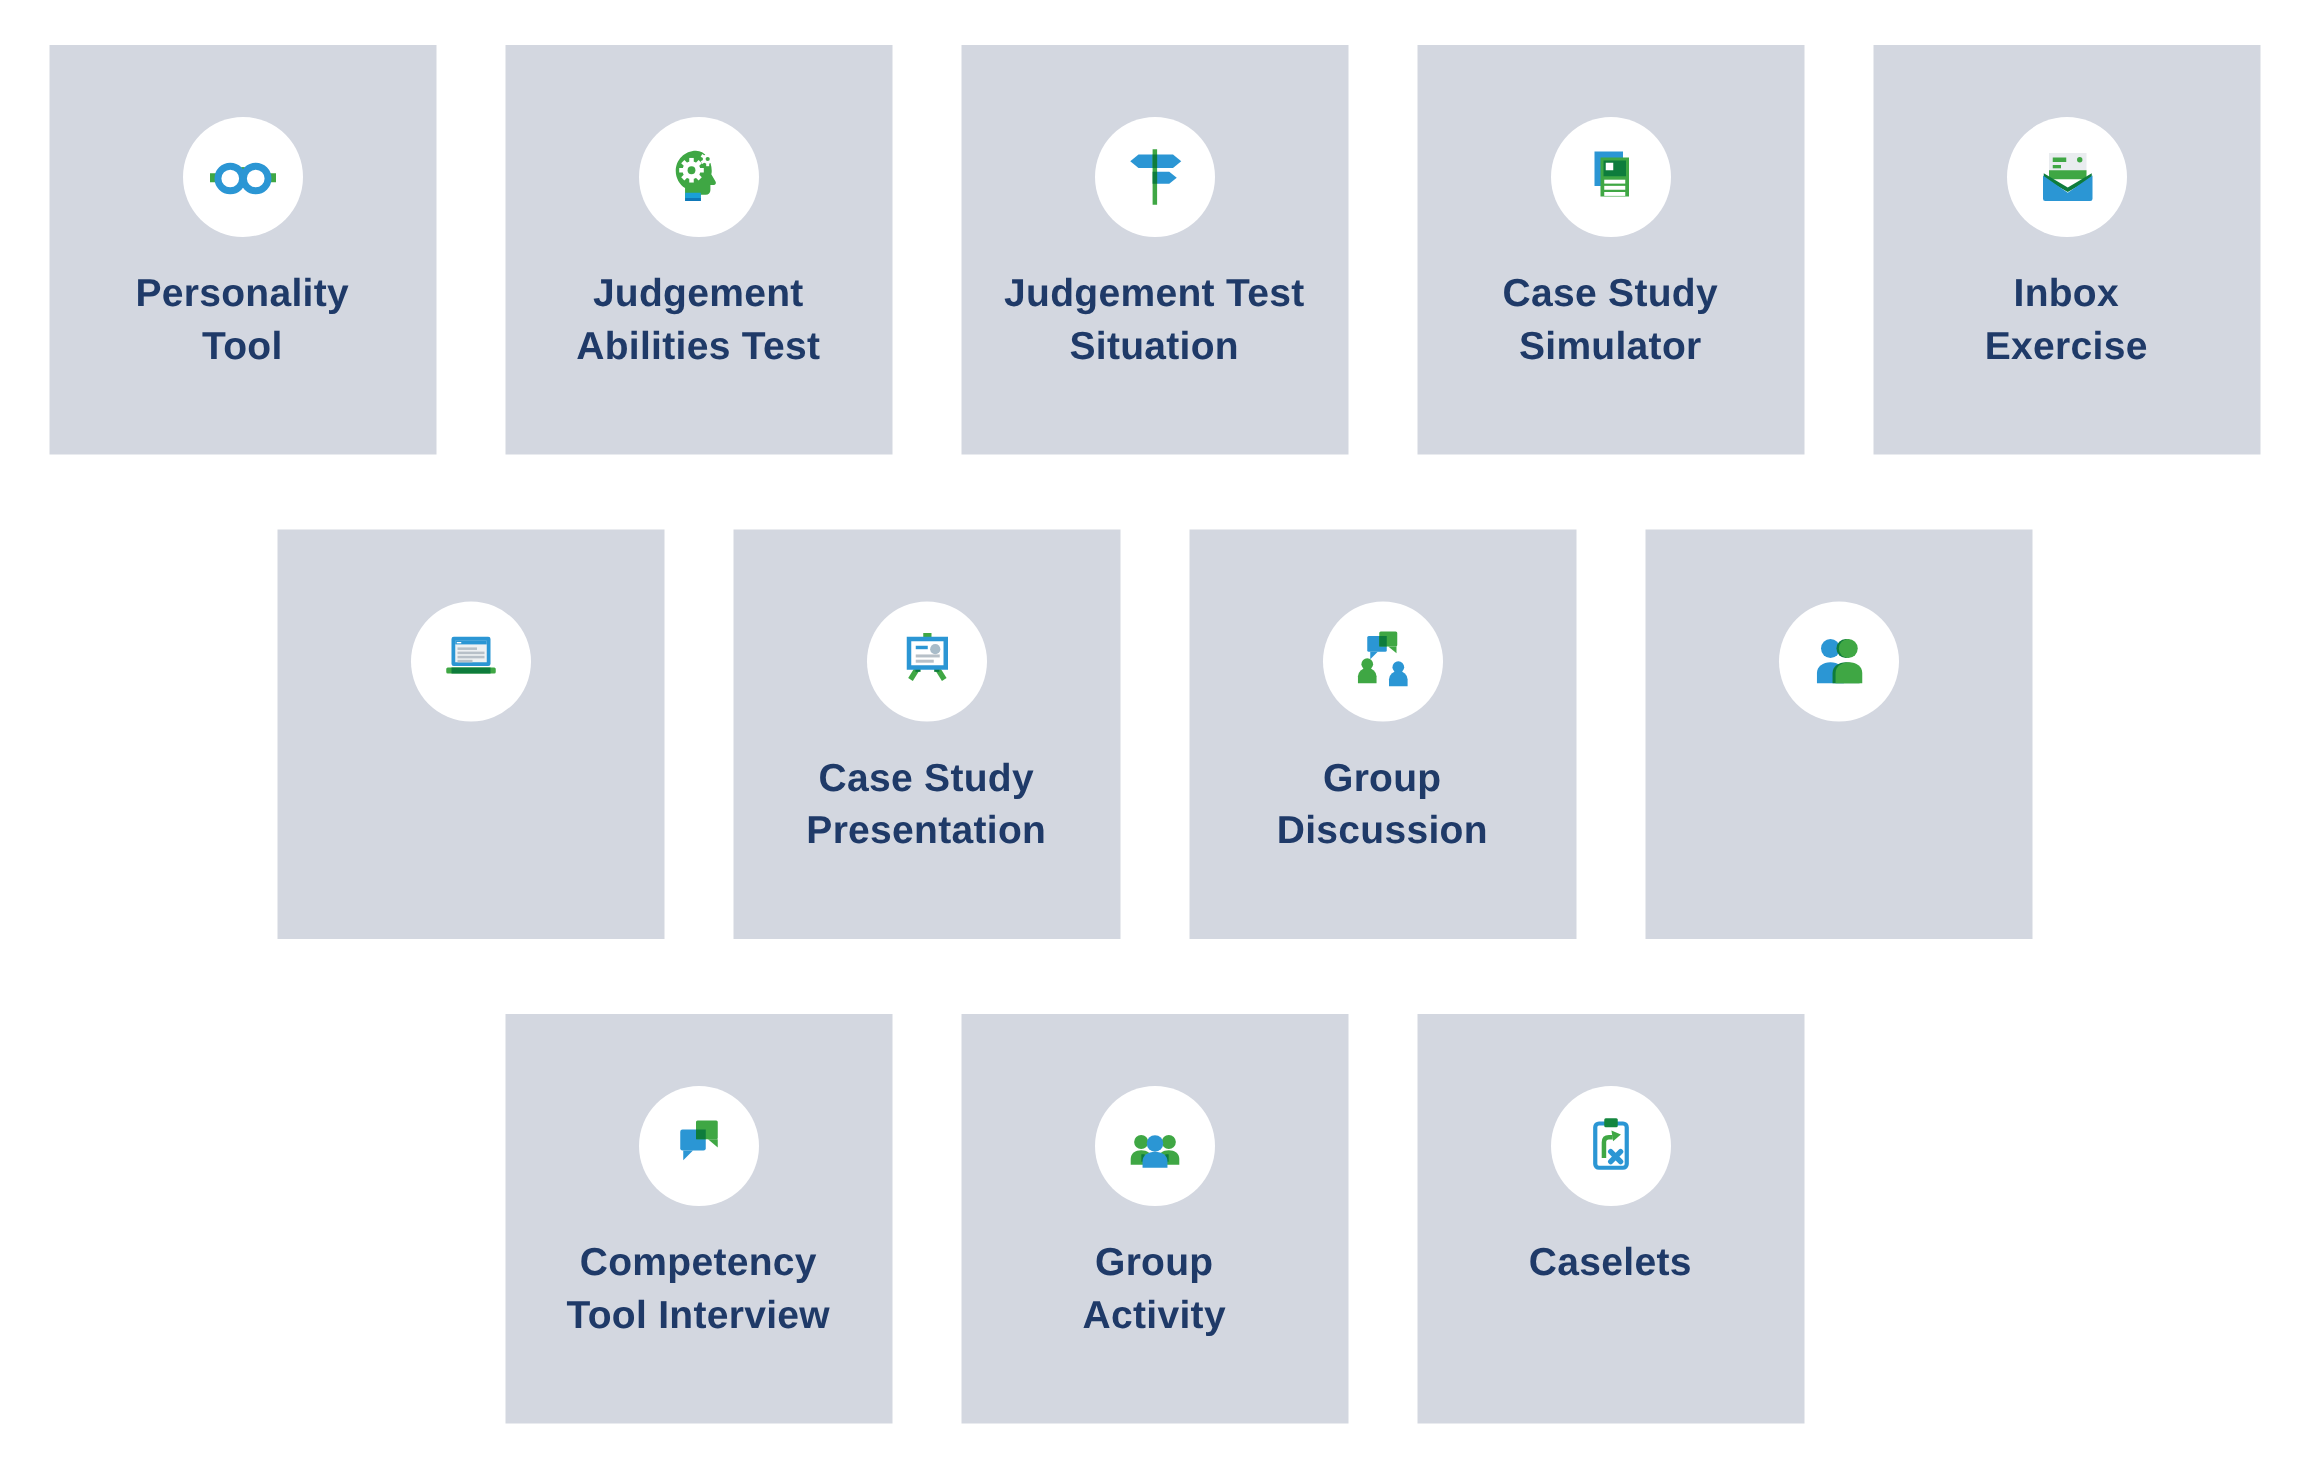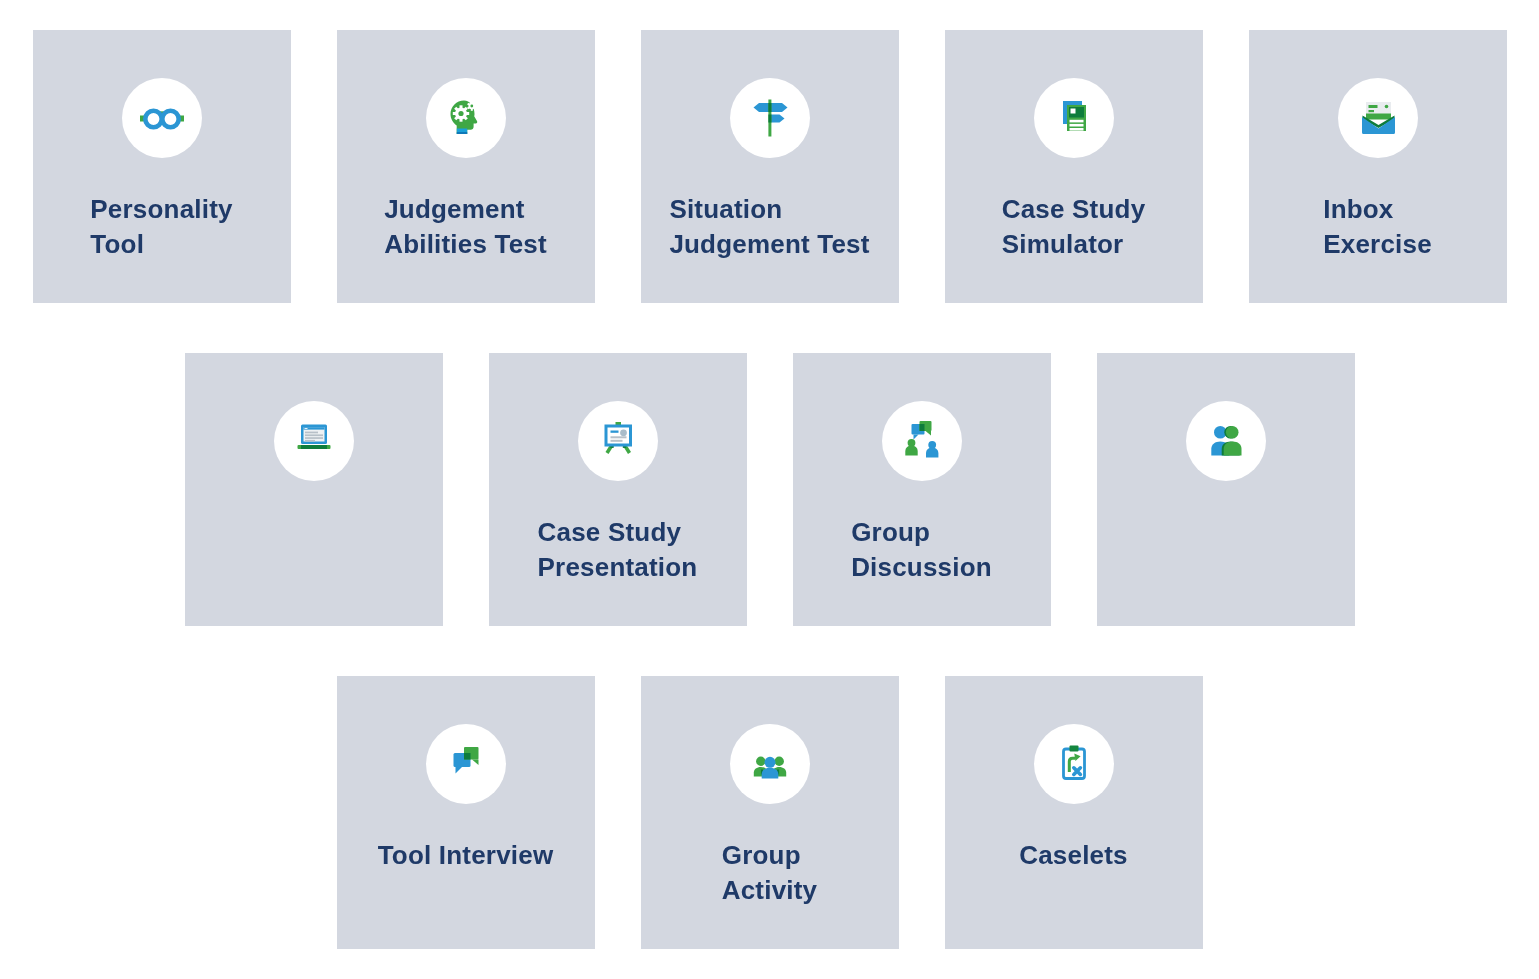--- a/index.html
+++ b/index.html
@@ -20,21 +20,21 @@
     box-sizing:border-box;padding-top:48px;
     display:flex;flex-direction:column;align-items:center;
     cursor:pointer;
   }
   .icon-circle{
     width:80px;height:80px;border-radius:50%;background:#ffffff;
     display:flex;align-items:center;justify-content:center;
     flex-shrink:0;
   }
   .label{
-    margin-top:34px;
+    margin-top:20px;text-align:center;
     color:#1f3a68;font-size:26px;font-weight:bold;line-height:35px;
     letter-spacing:0.2px;
   }
   .label span{display:block;}
   svg{display:block;}
 </style>
 </head>
 <body>
 
 <main class="grid">
@@ -97,22 +97,22 @@
       <div class="icon-circle">
         <svg width="48" height="48" viewBox="0 0 48 48">
           <polygon points="7.5,13.5 13,9 36,9 41.5,13.5 36,18 13,18" fill="#2b96d4"></polygon>
           <polygon points="24,20.5 33.5,20.5 38.5,24.5 33.5,28.5 24,28.5" fill="#2b96d4"></polygon>
           <rect x="22.4" y="5.5" width="3" height="37" fill="#3fa744"></rect>
           <rect x="22.4" y="9" width="3" height="9" fill="#0e7c3c"></rect>
           <rect x="22.4" y="20.5" width="3" height="8" fill="#0e7c3c"></rect>
         </svg>
       </div>
       <div class="label">
+        <span>Judgement Test</span>
         <span>Situation</span>
-        <span>Judgement Test</span>
       </div>
     </div>
 
     <div class="card">
       <div class="icon-circle">
         <svg width="48" height="48" viewBox="0 0 48 48">
           <rect x="13" y="7" width="19" height="23" fill="#2b96d4"></rect>
           <rect x="17" y="11" width="19" height="26" fill="#3fa744"></rect>
           <rect x="19" y="13" width="15" height="10.5" fill="#0e7c3c"></rect>
           <rect x="20.5" y="14.5" width="5" height="5" fill="#ffffff"></rect>
@@ -228,20 +228,21 @@
       <div class="icon-circle">
         <svg width="48" height="48" viewBox="0 0 48 48">
           <rect x="11.5" y="13" width="17" height="14" rx="1.5" fill="#2b96d4"></rect>
           <polygon points="13.5,27 13.5,33.5 20,27" fill="#2b96d4"></polygon>
           <rect x="22" y="7" width="14.5" height="12.5" rx="1" fill="#3fa744"></rect>
           <rect x="22" y="13" width="6.5" height="6.5" fill="#0e7c3c"></rect>
           <polygon points="30,19.5 36.5,19.5 36.5,25" fill="#3fa744"></polygon>
         </svg>
       </div>
       <div class="label">
+        <span>Competency</span>
         <span>Tool Interview</span>
       </div>
     </div>
 
     <div class="card">
       <div class="icon-circle">
         <svg width="48" height="48" viewBox="0 0 48 48">
           <circle cx="14.8" cy="21.3" r="4.7" fill="#3fa744"></circle>
           <path d="M7.8,36.5 v-3.9 c0,-3.5 3.1,-5.7 7,-5.7 s7,2.2 7,5.7 v3.9 z" fill="#3fa744"></path>
           <circle cx="33.2" cy="21.3" r="4.7" fill="#3fa744"></circle>

